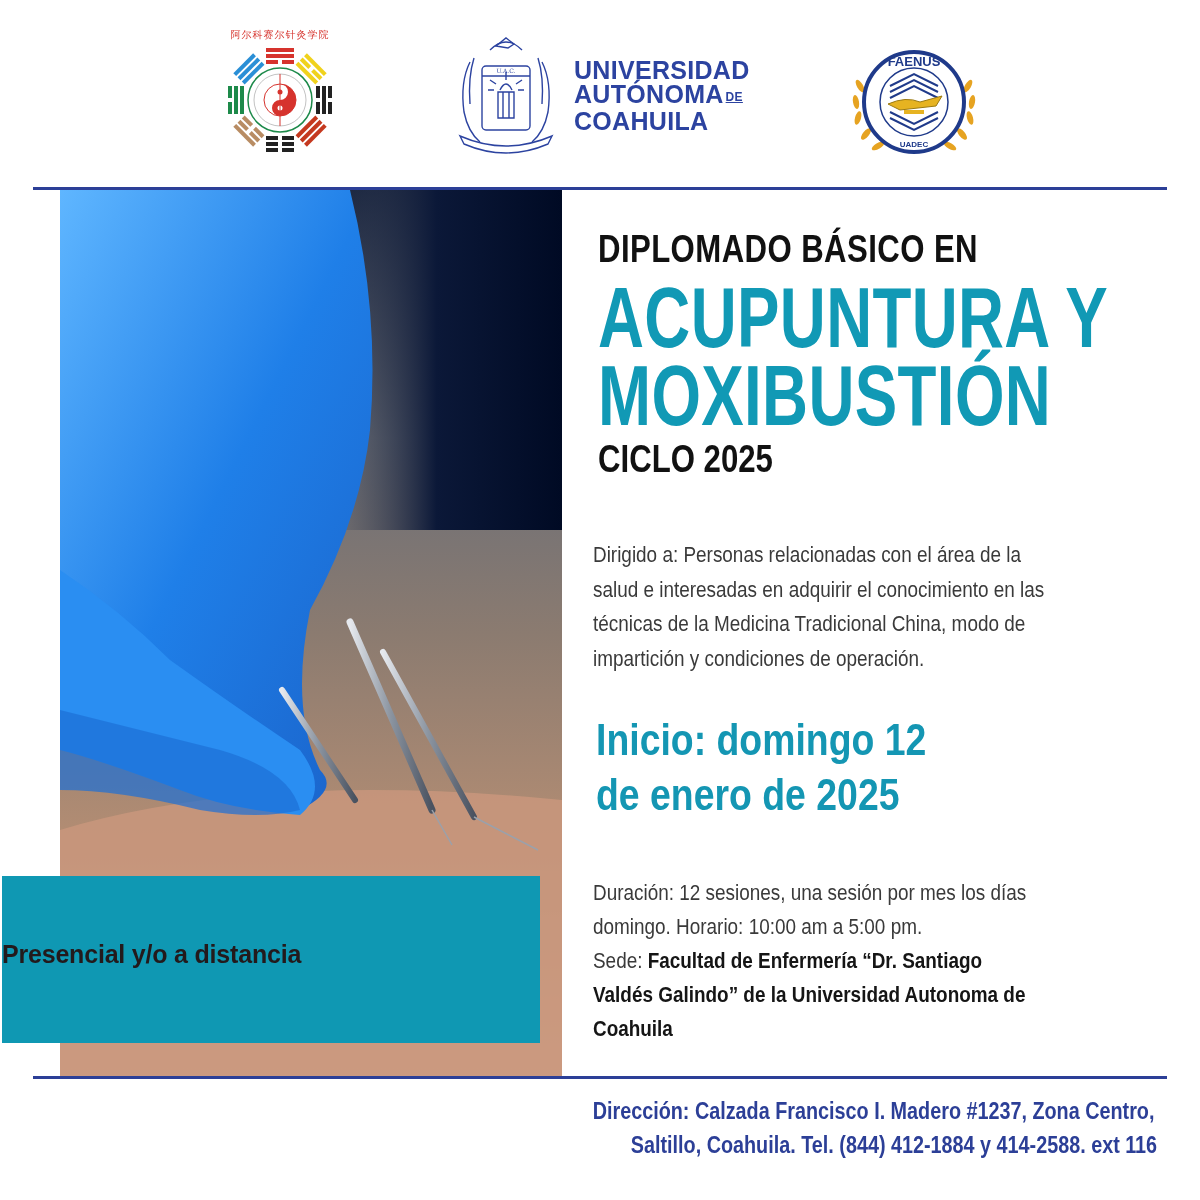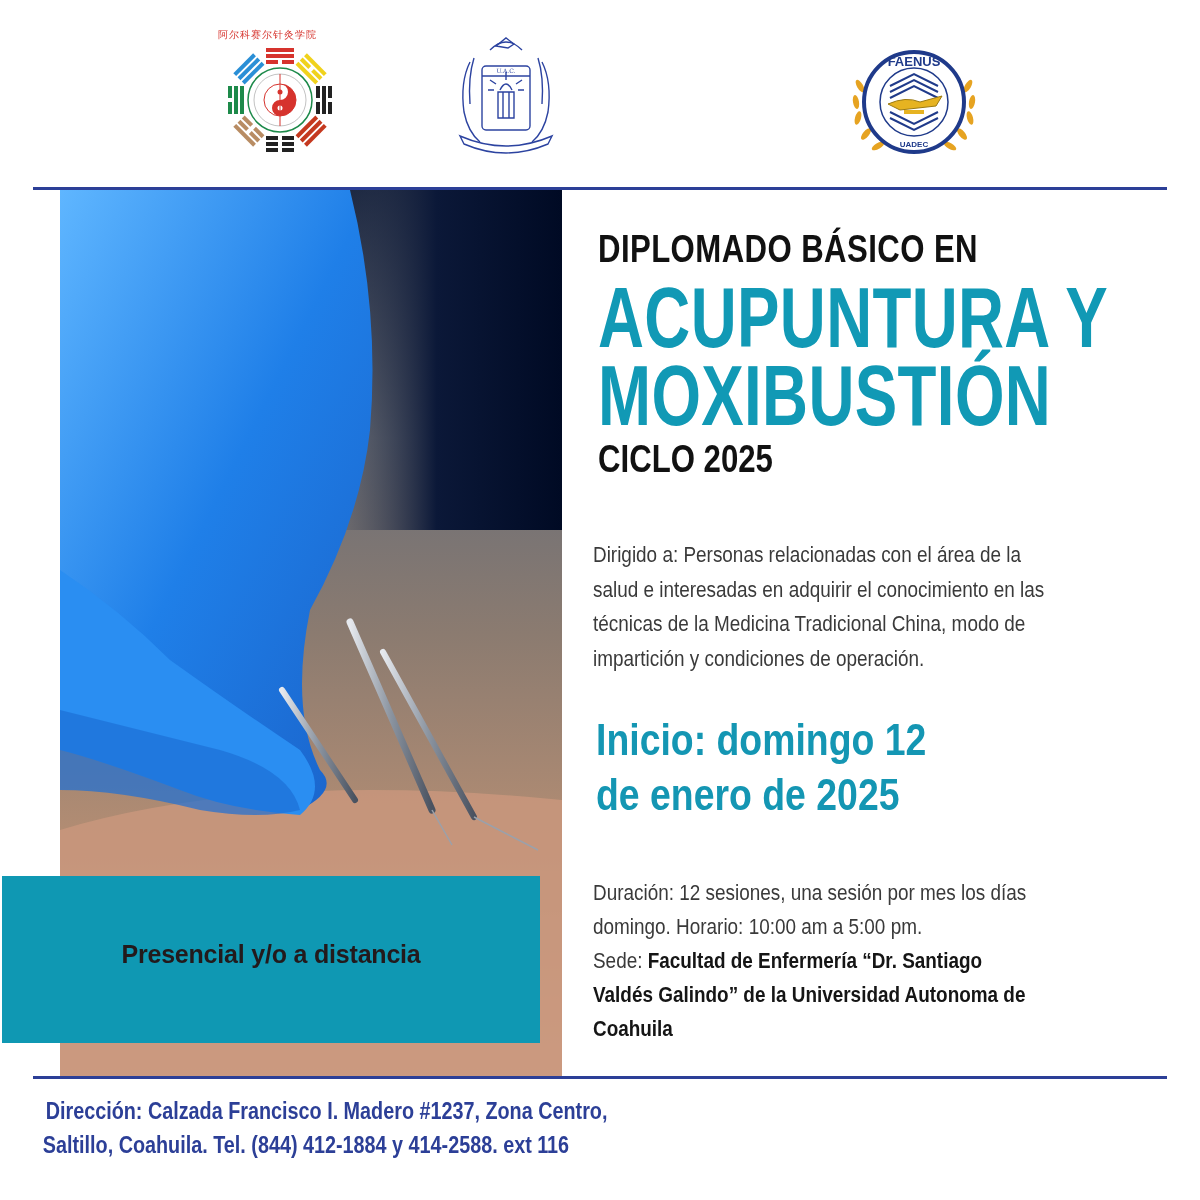--- a/index.html
+++ b/index.html
@@ -2,39 +2,39 @@
 <html><head>
 <meta charset="utf-8">
 <style>
   * { box-sizing: border-box; margin: 0; padding: 0; }
   html, body { width: 1200px; height: 1200px; background: #ffffff; overflow: hidden; }
   body { position: relative; font-family: "DejaVu Sans", "Liberation Sans", sans-serif; }
 
   
   .logo { position: absolute; }
   .logo-acad { left: 218px; top: 28px; width: 124px; height: 130px; }
-  .acad-title { position: absolute; left: 0; top: 0; width: 124px; text-align: left;
+  .acad-title { position: absolute; left: 0; top: 0; width: 124px; text-align: center;
                 font-family: "DejaVu Serif", serif; font-size: 10px; color: #d6332d; letter-spacing: 1px; white-space: nowrap; }
   .logo-uadec { left: 450px; top: 32px; width: 330px; height: 125px; }
   .uadec-text { position: absolute; left: 124px; top: 26px; font-family: "Liberation Sans", sans-serif; font-weight: 700;
                 color: #2c43a0; font-size: 25px; line-height: 24px; letter-spacing: 0.3px; }
   .uadec-text .de { font-size: 12px; text-decoration: underline; vertical-align: 2px; margin-left: 2px; }
   .logo-faenus { left: 850px; top: 46px; width: 128px; height: 118px; }
 
   
   .rule { position: absolute; left: 33px; width: 1134px; height: 3px; background: #2c3f97; }
   .rule-top { top: 187px; }
   .rule-bottom { top: 1076px; }
 
   
   .photo { position: absolute; left: 60px; top: 190px; width: 502px; height: 886px; overflow: hidden; background: #8a8a8c; }
   .photo svg { width: 100%; height: 100%; display: block; }
 
   .modality-box { position: absolute; left: 2px; top: 876px; width: 538px; height: 167px; background: #0f98b3;
-                  display: flex; align-items: center; justify-content: center; }
+                  display: flex; align-items: center; justify-content: flex-start; }
   .modality-text { font-family: "Liberation Sans", sans-serif; font-weight: 700; font-size: 25px; line-height: 35px;
                    color: #231a1c; text-align: center; letter-spacing: -0.2px; margin-top: -10px; }
 
   
   .right { position: absolute; left: 598px; top: 226px; width: 580px; }
   .t-pre { font-family: "Liberation Sans", sans-serif; font-weight: 700; font-size: 38px; line-height: 46px; color: #111;
            transform: scaleX(0.82); transform-origin: left; white-space: nowrap; letter-spacing: 0.5px; }
   .t-main { font-family: "Liberation Sans", sans-serif; font-weight: 700; font-size: 86px; line-height: 78px; color: #1199b5;
             transform: scaleX(0.74); transform-origin: left; white-space: nowrap; letter-spacing: 0.5px; margin-top: 6px; }
   .t-ciclo { font-family: "Liberation Sans", sans-serif; font-weight: 700; font-size: 38px; line-height: 46px; color: #111;
@@ -44,21 +44,21 @@
           font-size: 22px; line-height: 34.5px; color: #3a3a3a; transform: scaleX(0.86); transform-origin: left; width: 660px; }
 
   .start { position: absolute; left: 596px; top: 712px; font-family: "Liberation Sans", sans-serif; font-weight: 700;
            font-size: 44px; line-height: 55px; color: #1496b3; transform: scaleX(0.85); transform-origin: left; white-space: nowrap; }
 
   .details { position: absolute; left: 593px; top: 876px; width: 660px; font-family: "Liberation Sans", sans-serif;
              font-size: 22px; line-height: 34px; color: #3a3a3a; transform: scaleX(0.86); transform-origin: left; }
   .details b { color: #151515; font-weight: 700; }
 
   
-  .footer { position: absolute; left: 0; top: 1094px; width: 1200px; text-align: left; font-family: "Liberation Sans", sans-serif;
+  .footer { position: absolute; left: 0; top: 1094px; width: 1200px; text-align: right; font-family: "Liberation Sans", sans-serif;
             font-weight: 700; font-size: 23px; line-height: 34px; color: #2c3f97; }
   .footer div { display: inline-block; transform: scaleX(0.86); white-space: nowrap; }
 </style>
 </head>
 <body>
 
 <div class="logo logo-acad">
   <div class="acad-title">阿尔科赛尔针灸学院</div>
   <svg width="124" height="130" viewBox="0 0 124 130" style="position:absolute;left:0;top:0;">
 
@@ -138,20 +138,25 @@
       <line x1="32" y1="44" x2="80" y2="44"></line>
       <path d="M48 60 L64 60 L64 86 L48 86 Z"></path>
       <line x1="53" y1="60" x2="53" y2="86"></line>
         <line x1="59" y1="60" x2="59" y2="86"></line>
       <path d="M50 58 Q56 46 62 58"></path>
       <path d="M56 48 L56 40 M46 52 L40 48 M66 52 L72 48 M44 58 L38 58 M68 58 L74 58"></path>
       <path d="M10 104 Q56 124 102 104 L98 112 Q56 130 14 112 Z"></path>
     </g>
     <text x="56" y="41" text-anchor="middle" font-size="6" fill="#2c43a0" font-family="DejaVu Serif, serif">U.A.C.</text>
   </svg>
+  <div class="uadec-text">
+    <div>UNIVERSIDAD</div>
+    <div><span>AUTÓNOMA</span><span class="de">DE</span></div>
+    <div>COAHUILA</div>
+  </div>
 </div>
 
 <div class="logo logo-faenus">
   <svg width="128" height="118" viewBox="0 0 128 118">
 
     <g fill="#e6a321">
       <ellipse cx="10" cy="40" rx="3" ry="7" transform="rotate(-30 10 40)"></ellipse>
       <ellipse cx="6" cy="56" rx="3" ry="7" transform="rotate(-10 6 56)"></ellipse>
       <ellipse cx="8" cy="72" rx="3" ry="7" transform="rotate(15 8 72)"></ellipse>
       <ellipse cx="16" cy="88" rx="3" ry="7" transform="rotate(40 16 88)"></ellipse>

